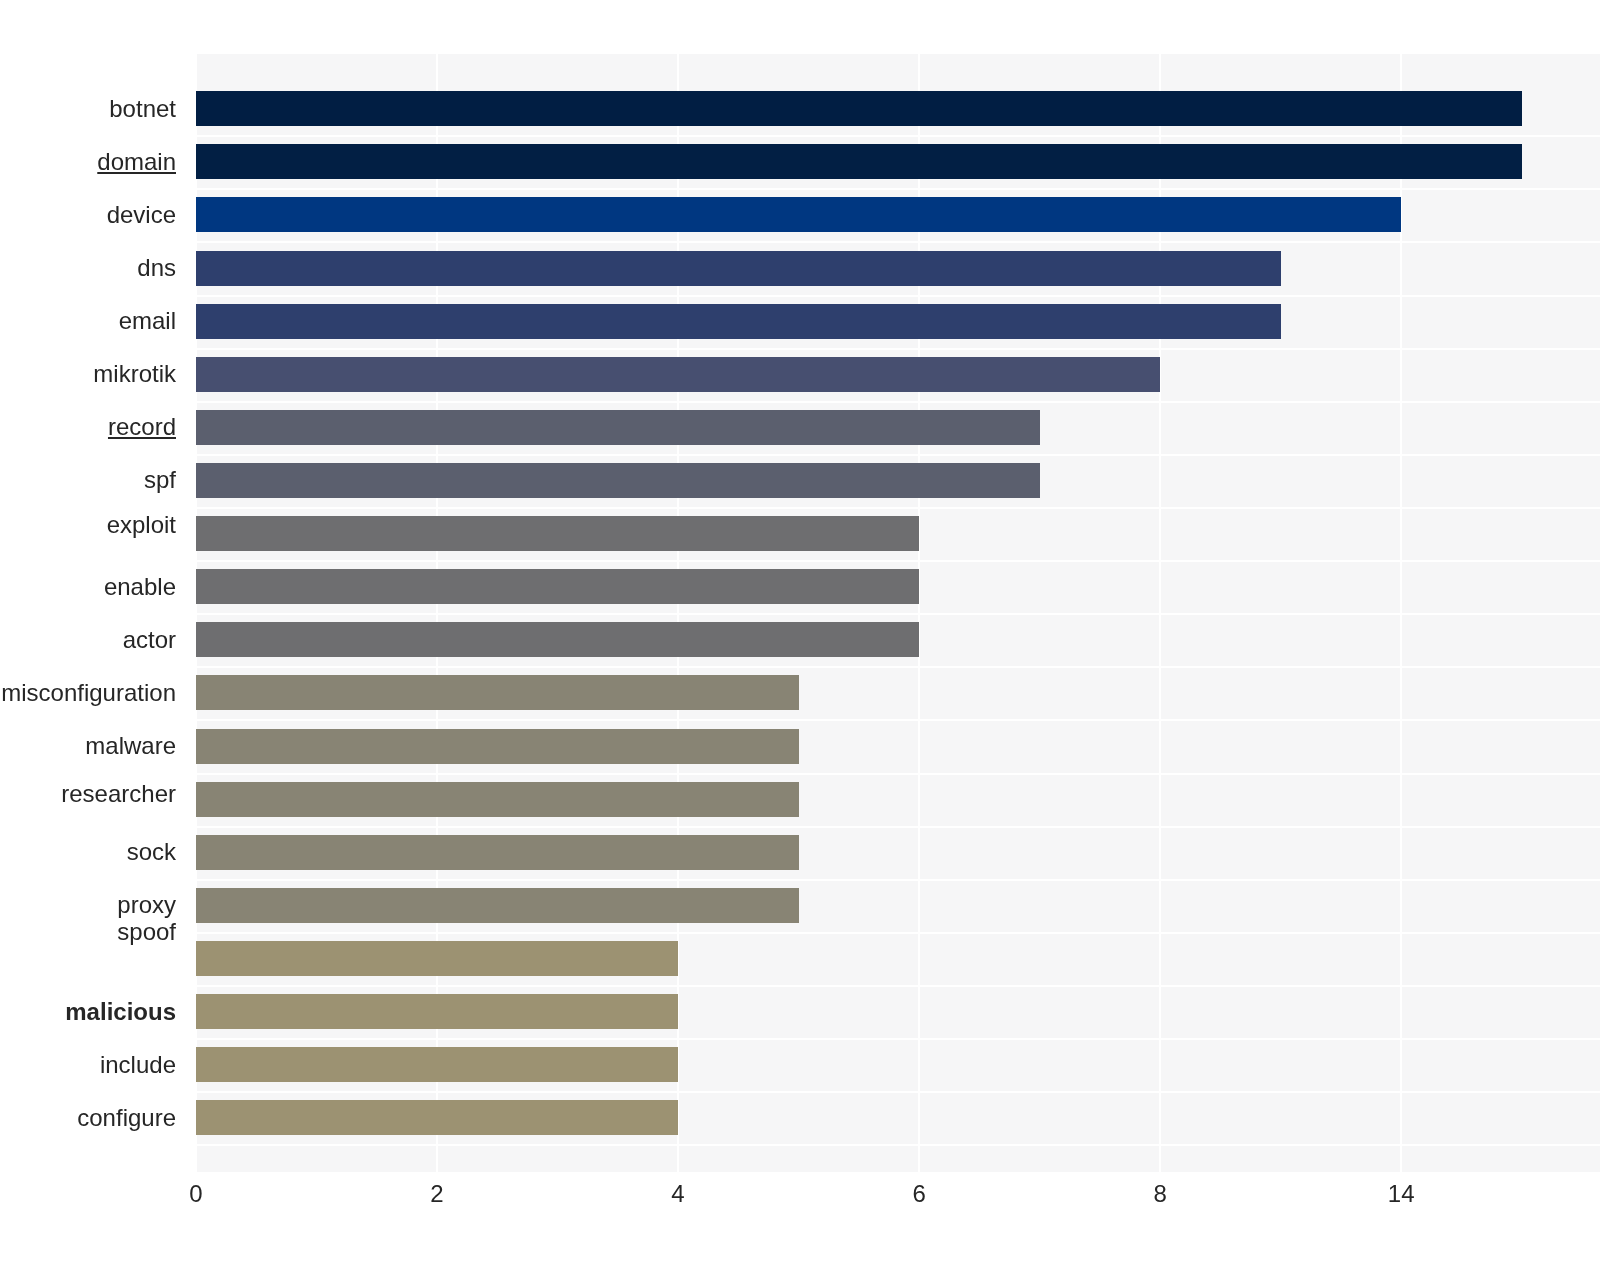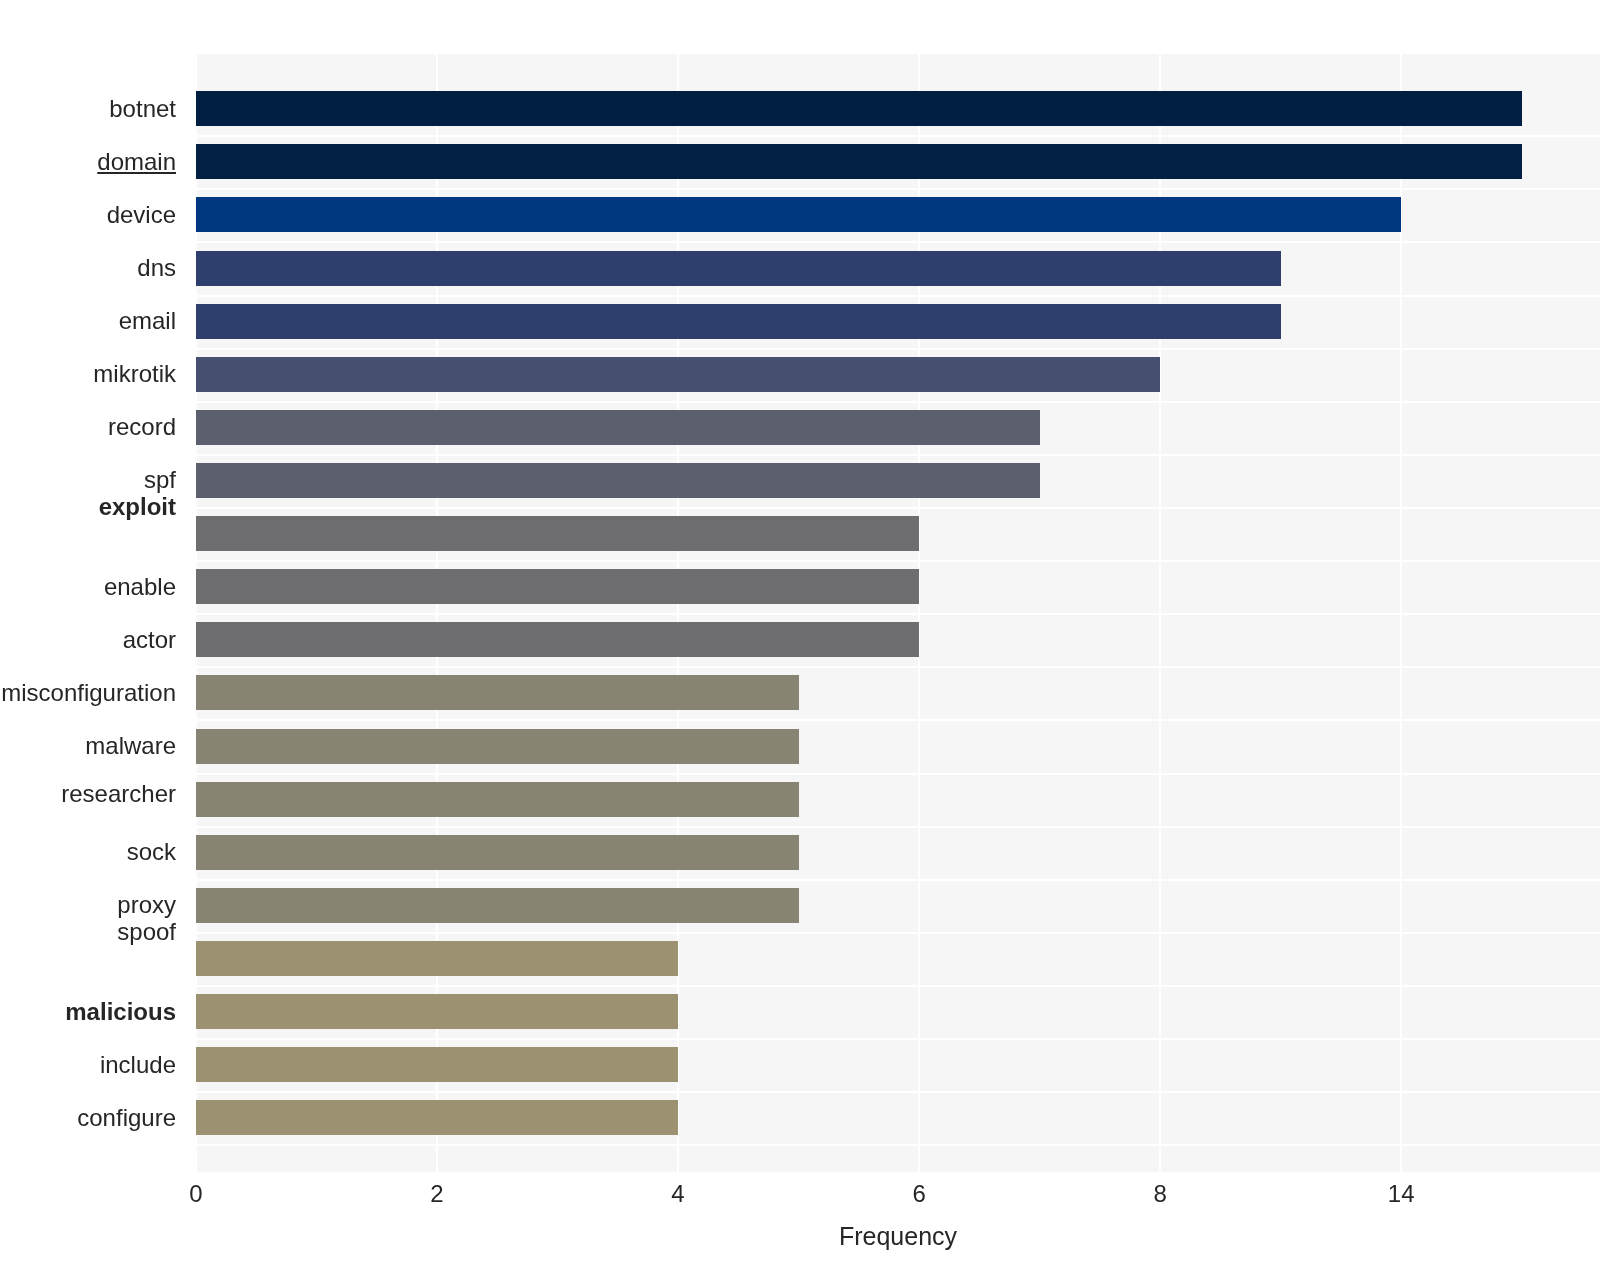--- a/index.html
+++ b/index.html
@@ -169,23 +169,23 @@
       <div class="bar" title="configure: 4" style="width: 482.06px; top: 1046.33px; background: rgb(156, 146, 114);"></div>
     </div>
 
   <div id="ytick-layer">
       <div class="ytick-item" style="top: 54.705px;">botnet</div>
       <div class="ytick-item" style="top: 107.817px; text-decoration: underline;">domain</div>
       <div class="ytick-item" style="top: 160.928px;">device</div>
       <div class="ytick-item" style="top: 214.04px;">dns</div>
       <div class="ytick-item" style="top: 267.152px;">email</div>
       <div class="ytick-item" style="top: 320.263px;">mikrotik</div>
-      <div class="ytick-item" style="top: 373.375px;">record</div>
+      <div class="ytick-item" style="top: 373.375px; text-decoration: underline;">record</div>
       <div class="ytick-item" style="top: 426.486px;">spf</div>
-      <div class="ytick-item" style="top: 453px; font-weight: bold;">exploit</div>
+      <div class="ytick-item" style="top: 471px;">exploit</div>
       <div class="ytick-item" style="top: 532.71px;">enable</div>
       <div class="ytick-item" style="top: 585.821px;">actor</div>
       <div class="ytick-item" style="top: 638.933px;">misconfiguration</div>
       <div class="ytick-item" style="top: 692.045px;">malware</div>
       <div class="ytick-item" style="top: 740px;">researcher</div>
       <div class="ytick-item" style="top: 798.268px;">sock</div>
       <div class="ytick-item" style="top: 851.38px;">proxy</div>
       <div class="ytick-item" style="top: 878px; margin-left: 12px;">spoof</div>
       <div class="ytick-item" style="top: 957.603px; font-weight: bold;">malicious</div>
       <div class="ytick-item" style="top: 1010.71px;">include</div>
@@ -194,15 +194,14 @@
 
   <div id="xtick-layer">
       <div class="xtick-item" style="left: 0px;">0</div>
       <div class="xtick-item" style="left: 241.03px;">2</div>
       <div class="xtick-item" style="left: 482.06px;">4</div>
       <div class="xtick-item" style="left: 723.09px;">6</div>
       <div class="xtick-item" style="left: 964.12px;">8</div>
       <div class="xtick-item" style="left: 1205.15px;">14</div>
     </div>
 
-  <div id="xaxis-label">Frequency</div>
 
 </div>
 
 </body></html>

